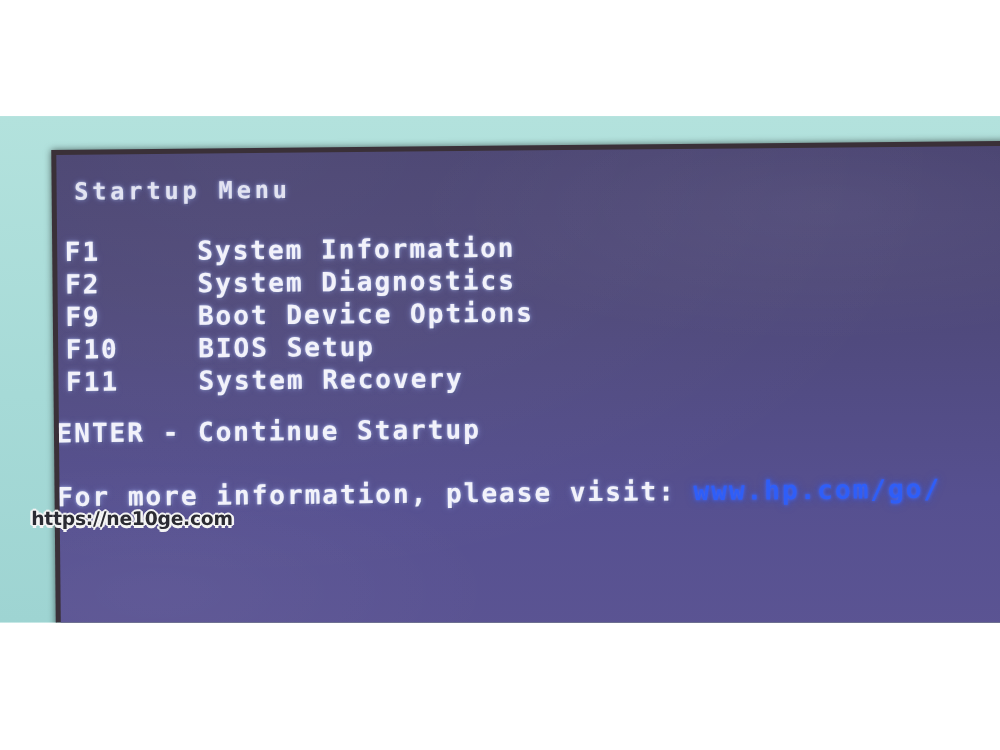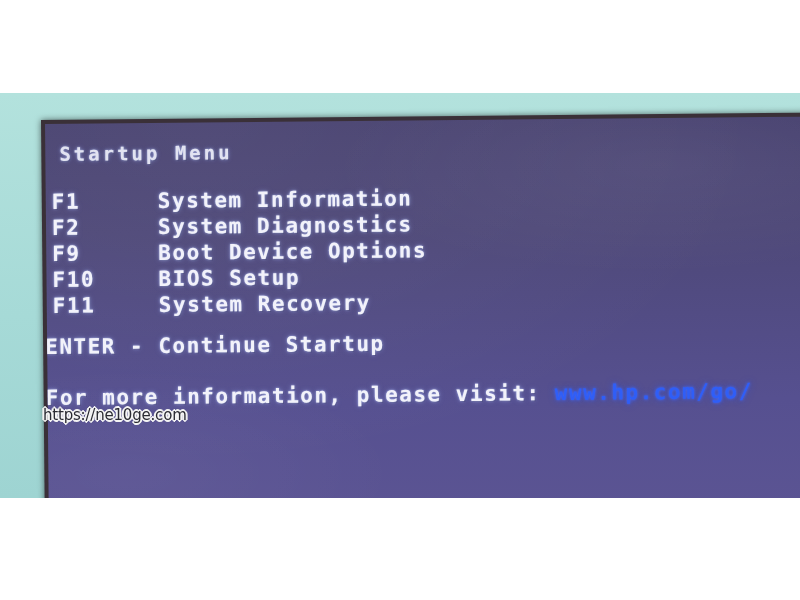--- a/index.html
+++ b/index.html
@@ -138,24 +138,24 @@
   #info-url {
     color: #2f5ef7;
     text-shadow:
       0 0 3px rgba(70,110,255,0.95),
       0 0 7px rgba(40,80,240,0.65);
   }
 
   
   #watermark {
     position: absolute;
-    left: 43px;
+    left: 25px;
     top: 313px;
     font-family: "DejaVu Sans", sans-serif;
-    font-weight: normal;
+    font-weight: bold;
     font-size: 15px;
     letter-spacing: -0.2px;
     color: #2b2b33;
     text-shadow:
       -1px -1px 0 #f4f4f4, 1px -1px 0 #f4f4f4,
       -1px  1px 0 #f4f4f4, 1px  1px 0 #f4f4f4,
       -2px  0   0 #f4f4f4, 2px  0   0 #f4f4f4,
        0   -2px 0 #f4f4f4, 0    2px 0 #f4f4f4;
     white-space: nowrap;
     z-index: 50;

